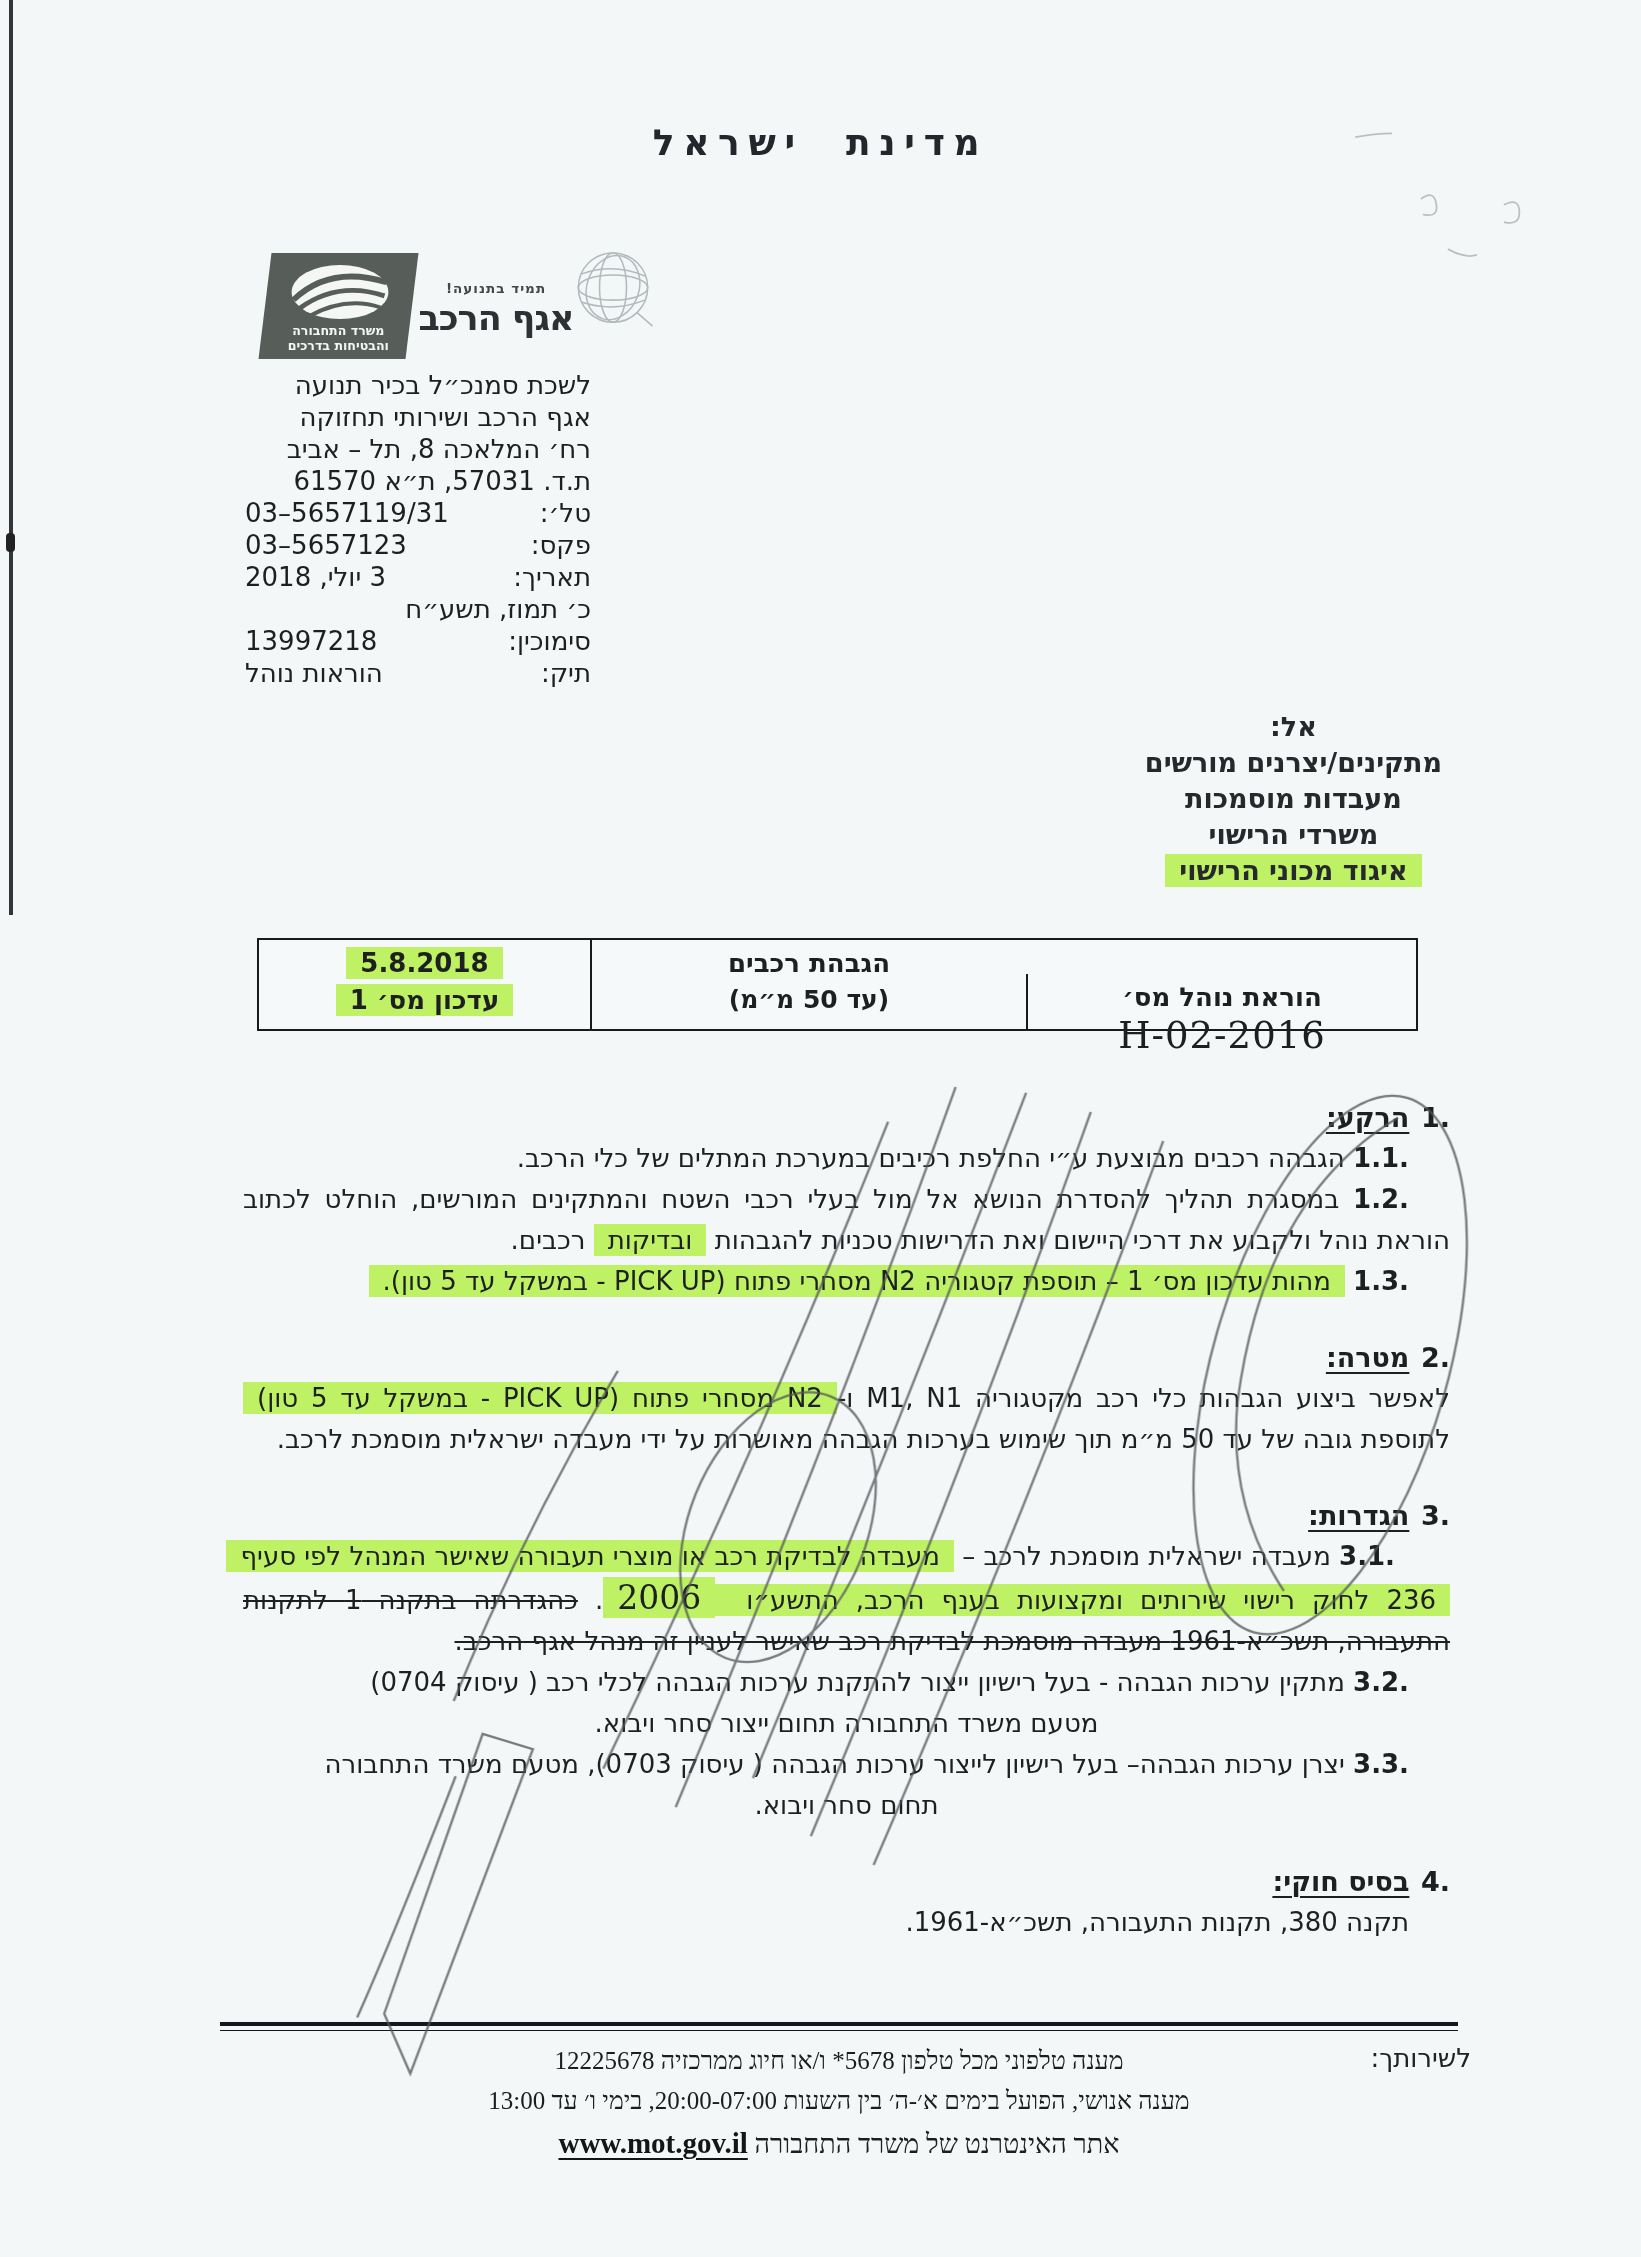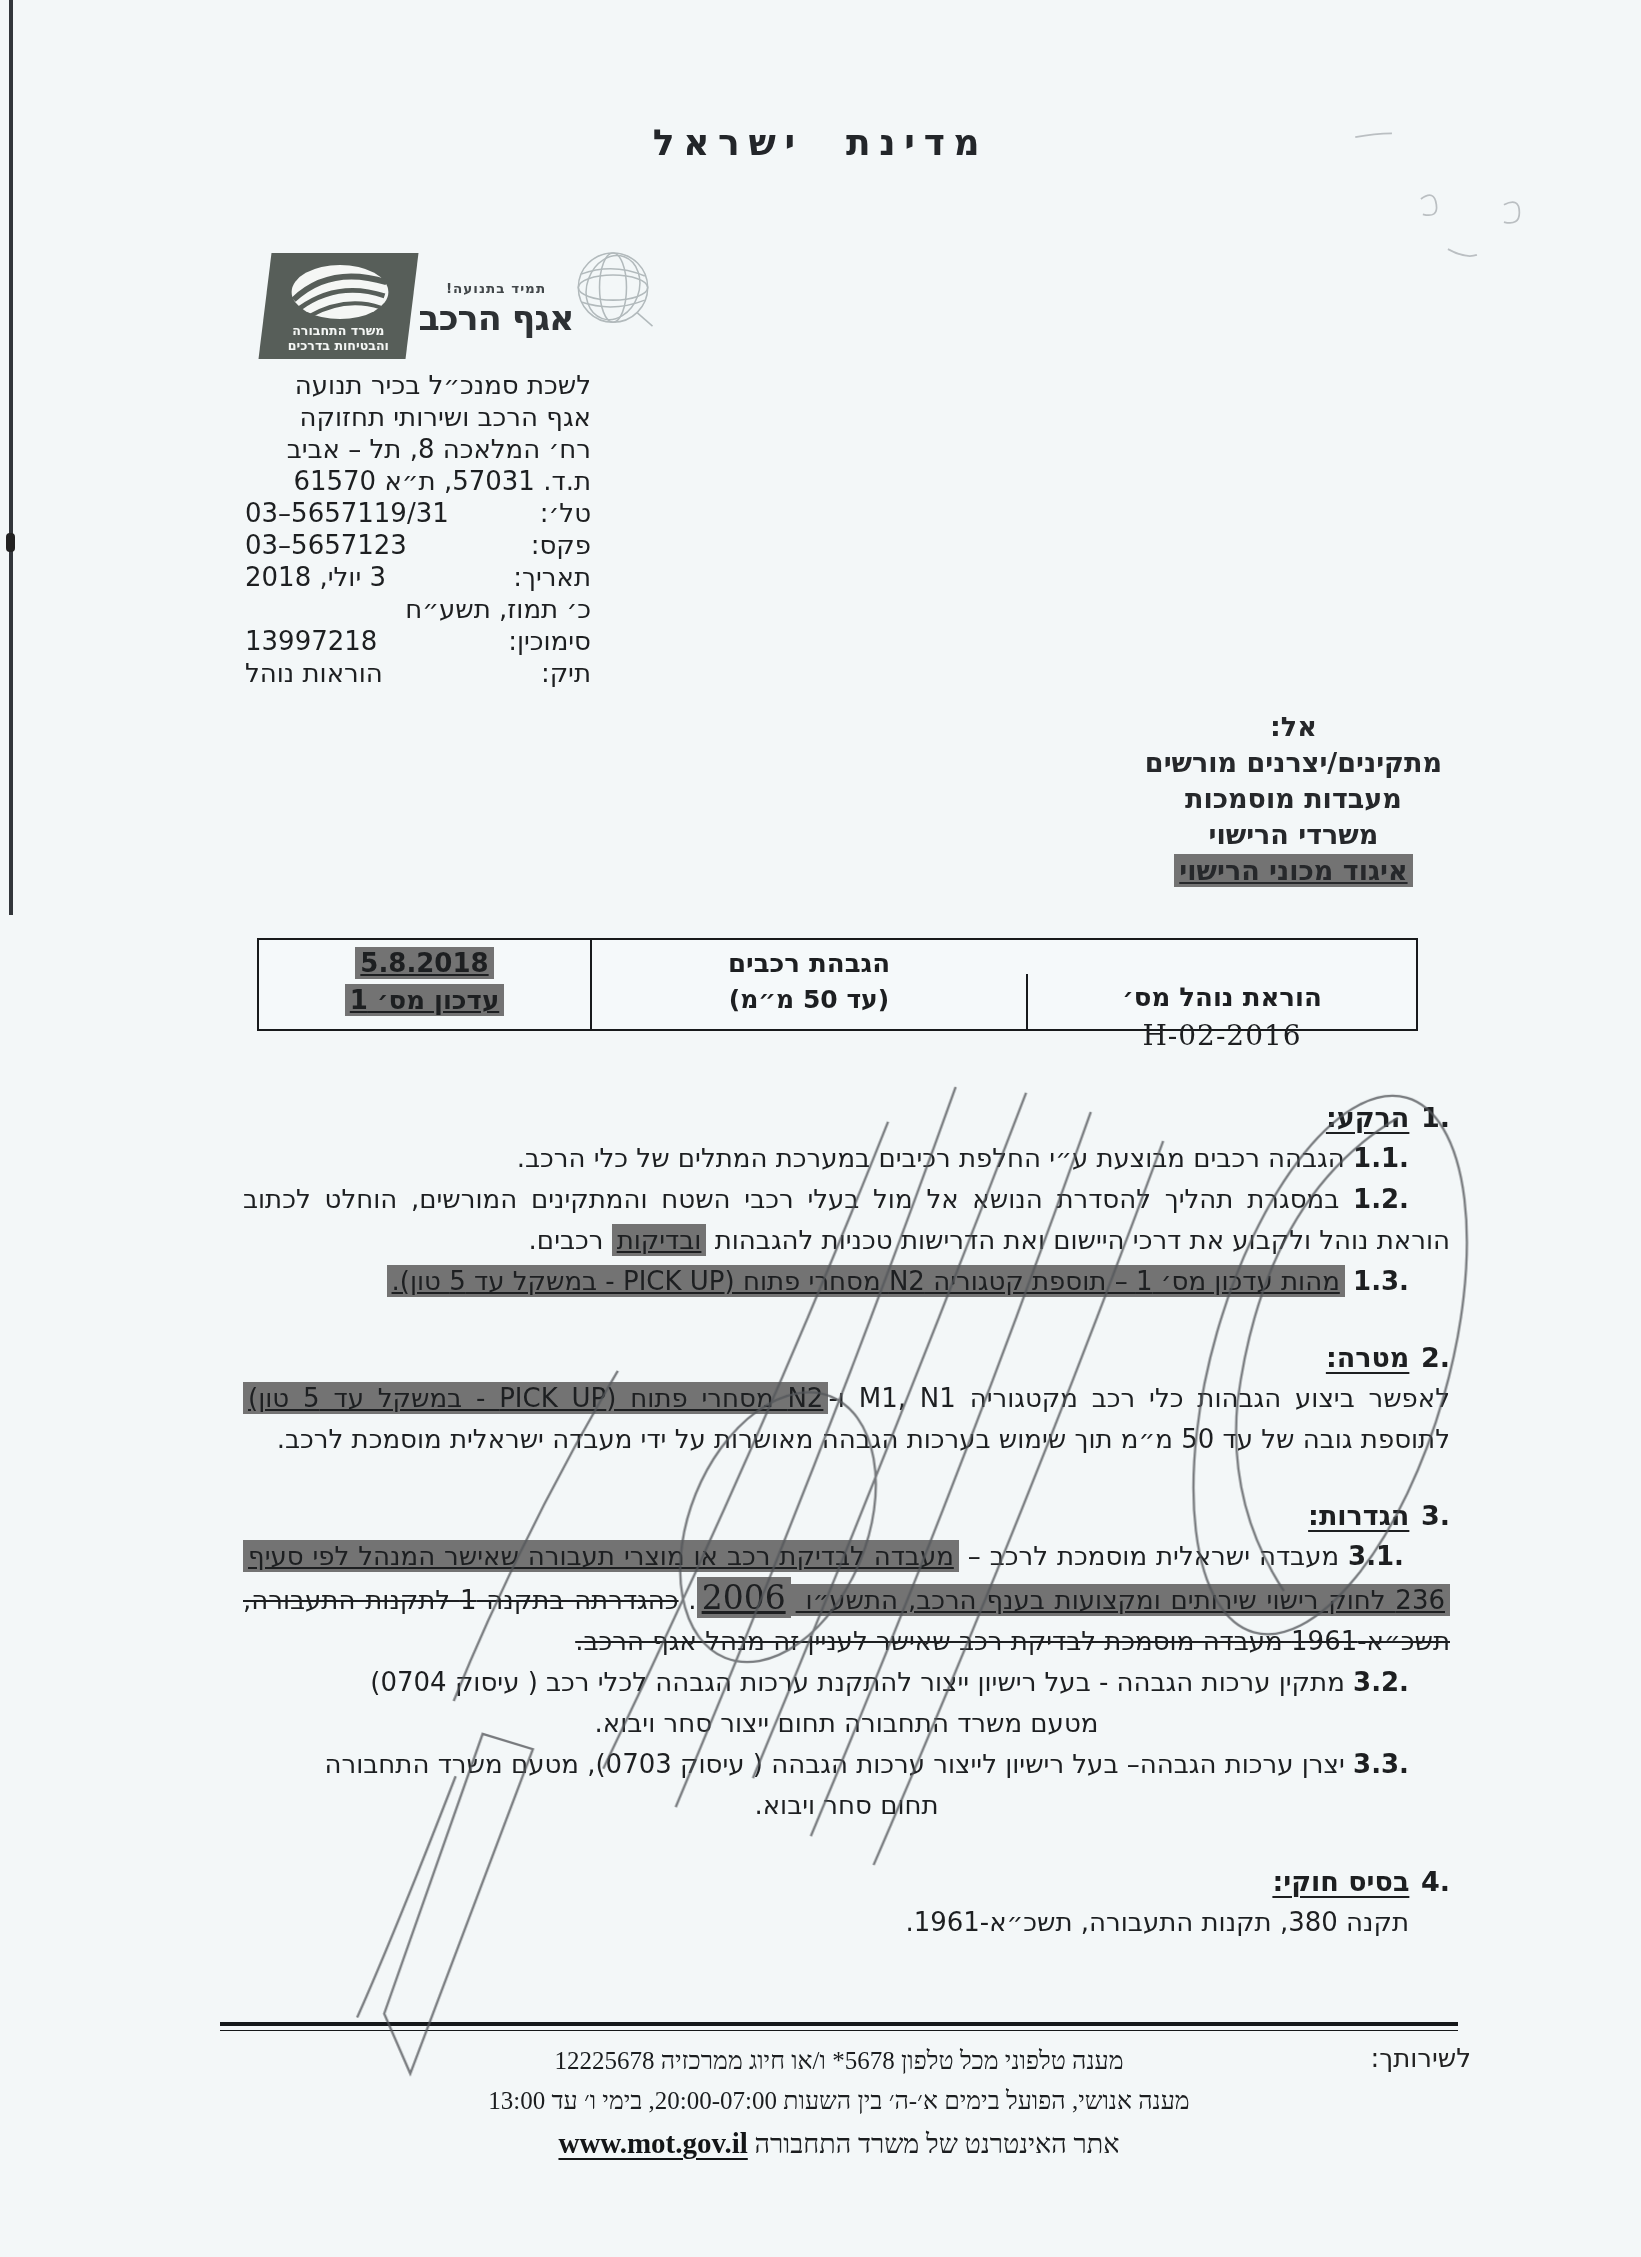--- a/index.html
+++ b/index.html
@@ -23,33 +23,33 @@
   .logo-division{font-size:35px;font-weight:bold;color:#2d3134;letter-spacing:-1px;margin-top:2px;}
   .logo-globe{position:absolute;left:301px;top:0;opacity:.75;}
   
   .letterhead{position:absolute;top:369px;left:245px;width:346px;font-size:26px;line-height:32px;}
   .lh-row{display:flex;justify-content:space-between;}
   .lh-value,.ltr{direction:ltr;unicode-bidi:isolate;}
   
   .recipients{position:absolute;top:709px;right:199px;text-align:center;font-size:27px;
               font-weight:bold;line-height:36px;color:#26282b;}
   
-  .hl{background:#737373;box-decoration-break:clone;-webkit-box-decoration-break:clone;padding:1px 5px;text-decoration:underline;}
+  .hl{background:#bef264;box-decoration-break:clone;-webkit-box-decoration-break:clone;padding:1px 14px;}
   .strike{text-decoration:line-through;text-decoration-thickness:2.4px;}
   .big-year{font-family:"DejaVu Serif",serif;font-size:33px;}
   
   .proc-table{position:absolute;top:938px;left:257px;width:1157px;height:89px;display:flex;
               border:2.4px solid #181a1c;background:#f5f9fa;}
   .cell{box-sizing:border-box;text-align:center;padding-top:4.8px;}
   .cell1{width:390px;border-inline-end:2.4px solid #181a1c;margin-top:34px;}
   .cell2{width:436px;border-inline-end:2.4px solid #181a1c;}
   .cell3{flex:1;}
   .cell-title{font-size:26px;font-weight:bold;line-height:37px;}
   .cell-sub{font-size:25px;font-weight:bold;line-height:35px;}
-  .cell-code{font-family:"DejaVu Serif",serif;font-size:28px;letter-spacing:1px;line-height:39px;}
+  .cell-code{font-family:"DejaVu Serif",serif;font-size:37px;letter-spacing:1px;line-height:39px;}
   
   .body-sections{position:absolute;top:1097px;left:243px;width:1207px;font-size:26px;line-height:41px;}
   .sec{margin-top:35px;}
   .sec:first-child{margin-top:0;}
   .sec-head{display:flex;gap:11.6px;font-size:27px;font-weight:bold;}
   .sec-title{text-decoration:underline;text-underline-offset:4.8px;text-decoration-thickness:1.9px;}
   .num{direction:ltr;unicode-bidi:isolate;font-weight:bold;}
   .sec-item{text-align:justify;text-indent:41px;}
   .line-cont-center{text-align:center;text-indent:0;}
   .para{text-align:justify;}

